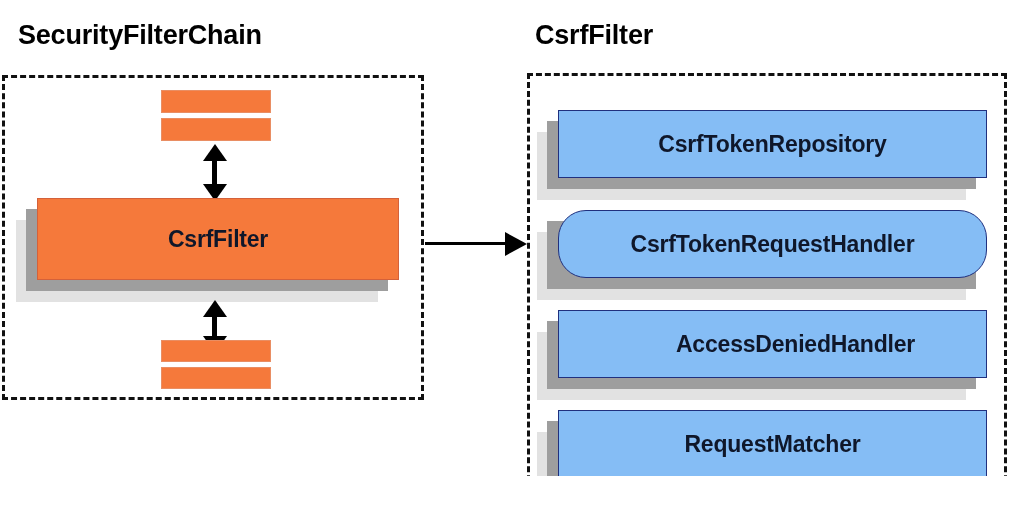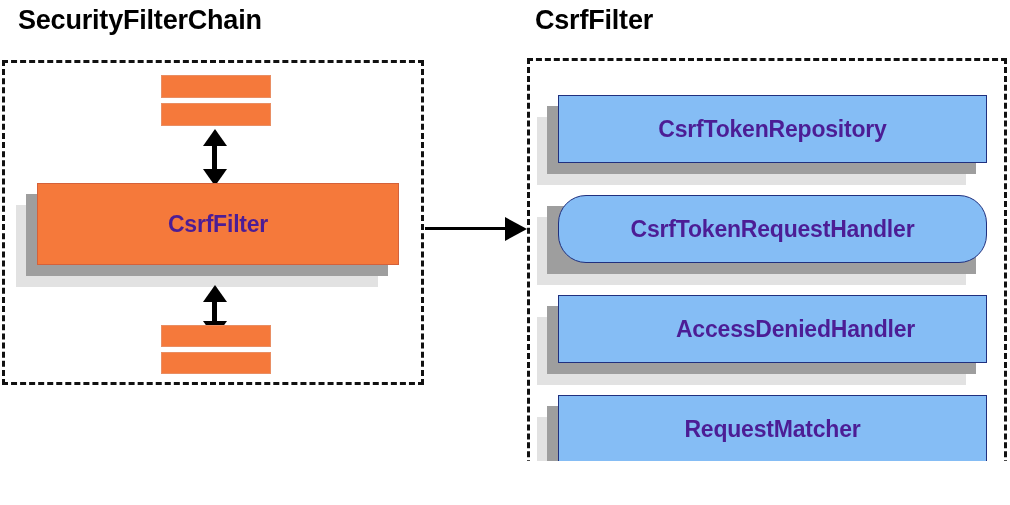--- a/index.html
+++ b/index.html
@@ -10,20 +10,21 @@
   body {
     font-family: "Liberation Sans", sans-serif;
     -webkit-font-smoothing: antialiased;
   }
   #canvas {
     position: relative;
     width: 1010px;
     height: 461px;
     background: #ffffff;
     overflow: hidden;
+    margin-top: 15px;
   }
 
   
   .panel-title {
     position: absolute;
     font-size: 27px;
     font-weight: bold;
     color: #000000;
     letter-spacing: -0.2px;
     white-space: nowrap;
@@ -62,21 +63,21 @@
   }
   .stack .face {
     left: 21px; top: 0;
     display: flex;
     align-items: center;
     justify-content: center;
   }
   .stack .face span {
     font-size: 23px;
     font-weight: bold;
-    color: #4c1d95;
+    color: #0f172a;
     white-space: nowrap;
     letter-spacing: -0.2px;
   }
 
   
   .stack.blue .face {
     background: #85bdf5;
     border: 1.5px solid #20307e;
   }
 

